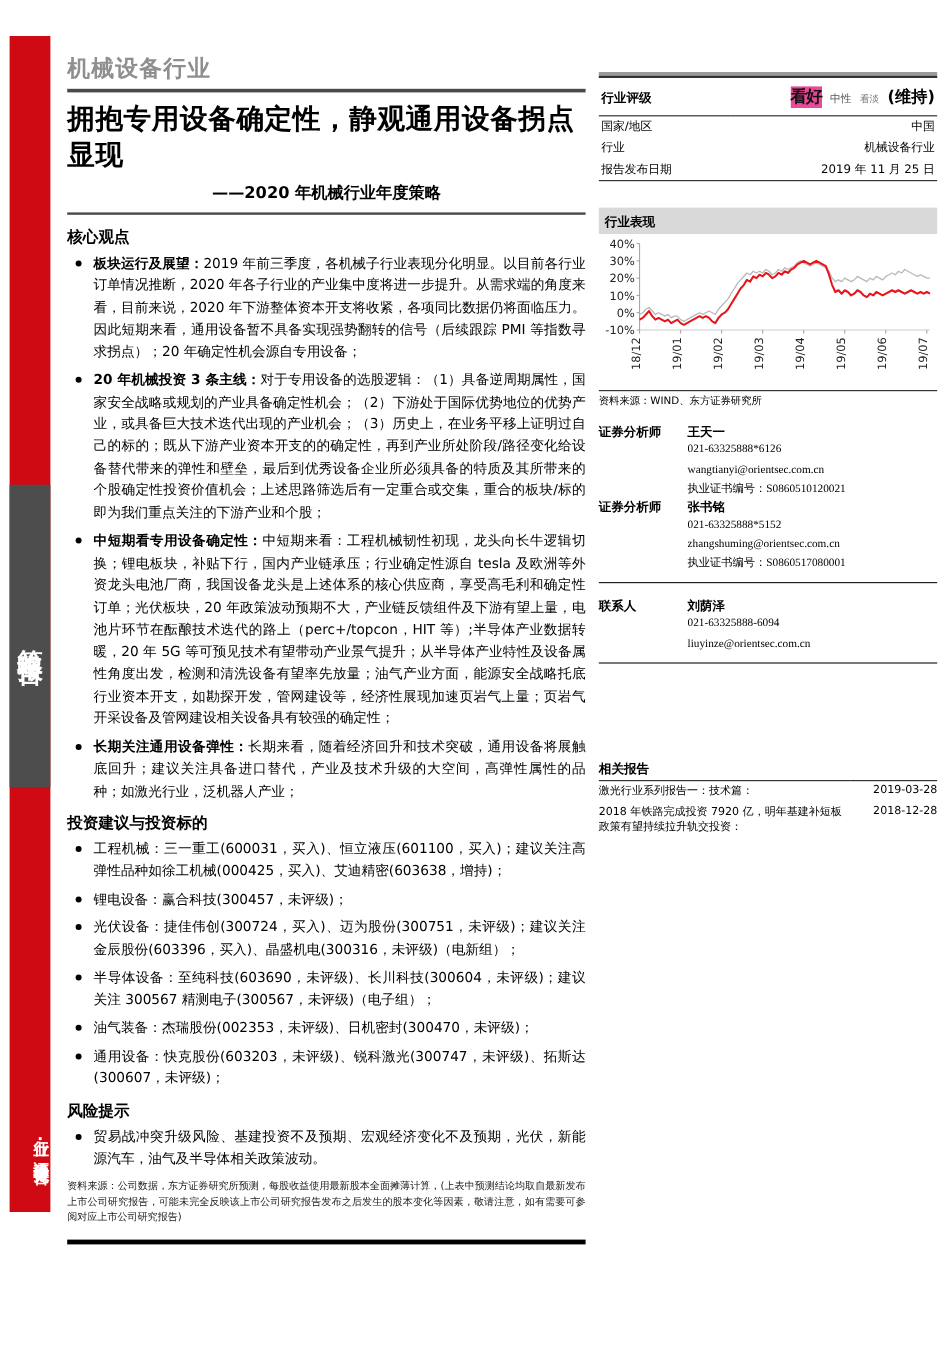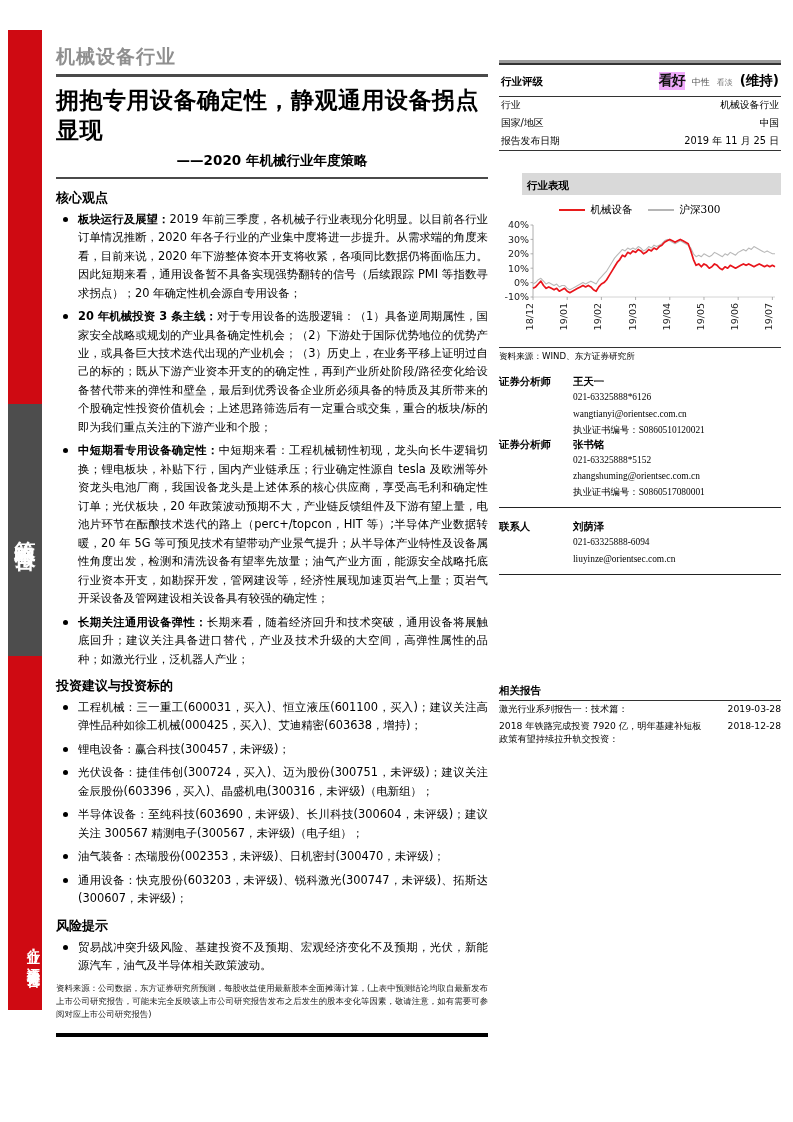--- a/index.html
+++ b/index.html
@@ -64,31 +64,31 @@
   .logo-box{display:flex;align-items:center;gap:10px;padding:13px 2px 12px 6px;}
   .logo-mark{position:relative;width:56px;height:56px;flex:none;}
   .logo-text-cn{font-size:27px;font-weight:bold;letter-spacing:2px;line-height:1;
     font-family:"DejaVu Sans",sans-serif;color:#1a1a1a;}
   .logo-text-en{font-size:11.2px;font-weight:bold;letter-spacing:1.1px;margin-top:4px;
     font-family:"Liberation Sans",sans-serif;color:#1a1a1a;}
   .r-rule-dark{border-top:2.5px solid #333;}
   .rating-row{display:flex;align-items:baseline;padding:7px 2px 6px 2px;}
   .rating-label{font-size:10.5px;font-weight:bold;font-family:"DejaVu Sans",sans-serif;}
   .rating-vals{margin-left:auto;display:flex;align-items:baseline;gap:7px;}
-  .rating-pos{font-size:14px;font-weight:bold;background:#f0abfc;color:#111;
+  .rating-pos{font-size:14px;font-weight:bold;background:#ec4899;color:#111;
     font-family:"DejaVu Sans",sans-serif;letter-spacing:-1px;}
   .rating-mid{font-size:9px;color:#555;font-family:"DejaVu Sans",sans-serif;}
   .rating-neg{font-size:8px;color:#777;font-family:"DejaVu Sans",sans-serif;}
   .rating-keep{font-size:13.5px;font-weight:bold;font-family:"DejaVu Sans",sans-serif;}
   .kv-table{width:100%;border-collapse:collapse;border-top:1.6px solid #333;}
   .kv-table td{font-size:9.8px;padding:2.4px 2px;font-family:"DejaVu Sans",sans-serif;}
   .kv-table td.v{text-align:right;}
   .kv-bottom{border-top:1.6px solid #333;}
 
-  .perf-band{background:#d9d9d9;padding:2px 5px;margin-top:22px;margin-left:23px;}
+  .perf-band{background:#d9d9d9;padding:2px 5px;margin-top:22px;}
   .perf-band span{font-size:10.5px;font-weight:bold;font-family:"DejaVu Sans",sans-serif;}
   .legend{display:flex;justify-content:center;gap:16px;margin-top:8px;}
   .legend-item{display:flex;align-items:center;gap:5px;font-size:10.5px;
     font-family:"DejaVu Serif",serif;}
   .legend-line{width:26px;height:0;border-top:2.2px solid #e81c1c;}
   .legend-line.grey{border-top-color:#b5b5b5;}
   .chart-wrap{position:relative;height:128px;margin-top:2px;}
   .src{font-size:8.6px;margin-top:0;border-top:1.4px solid #333;padding-top:3px;
     font-family:"DejaVu Sans",sans-serif;}
 
@@ -173,49 +173,39 @@
       <span class="rating-pos">看好</span>
       <span class="rating-mid">中性</span>
       <span class="rating-neg">看淡</span>
       <span class="rating-keep">(维持)</span>
     </span>
   </div>
 
   <table class="kv-table">
     <tbody>
         <tr>
+      <td>国家/地区</td>
+      <td class="v">中国</td>
+    </tr>
+    <tr>
       <td>行业</td>
       <td class="v">机械设备行业</td>
-    </tr>
-    <tr>
-      <td>国家/地区</td>
-      <td class="v">中国</td>
     </tr>
     <tr>
       <td>报告发布日期</td>
       <td class="v">2019 年 11 月 25 日</td>
     </tr>
   </tbody>
     </table>
   <div class="kv-bottom"></div>
 
   <div class="perf-band">
     <span>行业表现</span>
   </div>
 
-  <div class="legend">
-    <span class="legend-item">
-      <span class="legend-line"></span>
-      <span>机械设备</span>
-    </span>
-    <span class="legend-item">
-      <span class="legend-line grey"></span>
-      <span>沪深300</span>
-    </span>
-  </div>
 
   <div class="chart-wrap">
     <svg id="chart-svg" width="282" height="128" viewBox="0 0 282 128" aria-hidden="true">
         <text x="30" y="81.4" text-anchor="end" font-size="9.5" font-family="DejaVu Sans, sans-serif" fill="#222">-10%</text>
         <line x1="31.5" x2="34" y1="78" y2="78" stroke="#9a9a9a" stroke-width=".8"></line>
         <text x="30" y="67" text-anchor="end" font-size="9.5" font-family="DejaVu Sans, sans-serif" fill="#222">0%</text>
         <line x1="31.5" x2="34" y1="63.6" y2="63.6" stroke="#9a9a9a" stroke-width=".8"></line>
         <text x="30" y="52.6" text-anchor="end" font-size="9.5" font-family="DejaVu Sans, sans-serif" fill="#222">10%</text>
         <line x1="31.5" x2="34" y1="49.2" y2="49.2" stroke="#9a9a9a" stroke-width=".8"></line>
         <text x="30" y="38.2" text-anchor="end" font-size="9.5" font-family="DejaVu Sans, sans-serif" fill="#222">20%</text>
@@ -270,21 +260,21 @@
 
     <div class="an-row">
       <span class="an-role">联系人</span>
       <span class="an-name">刘荫泽</span>
     </div>
     <div class="an-det">021-63325888-6094</div>
     <div class="an-det">liuyinze@orientsec.com.cn</div>
     <div class="an-sep"></div>
   </div>
 
-  <div style="margin-top:109px">
+  <div style="margin-top:81px">
     <div class="rel-head">相关报告</div>
     <table class="rel-table">
       <tbody>
           <tr>
         <td>激光行业系列报告一：技术篇：</td>
         <td class="d">2019-03-28</td>
       </tr>
       <tr>
         <td>2018 年铁路完成投资 7920 亿，明年基建补短板政策有望持续拉升轨交投资：</td>
         <td class="d">2018-12-28</td>

